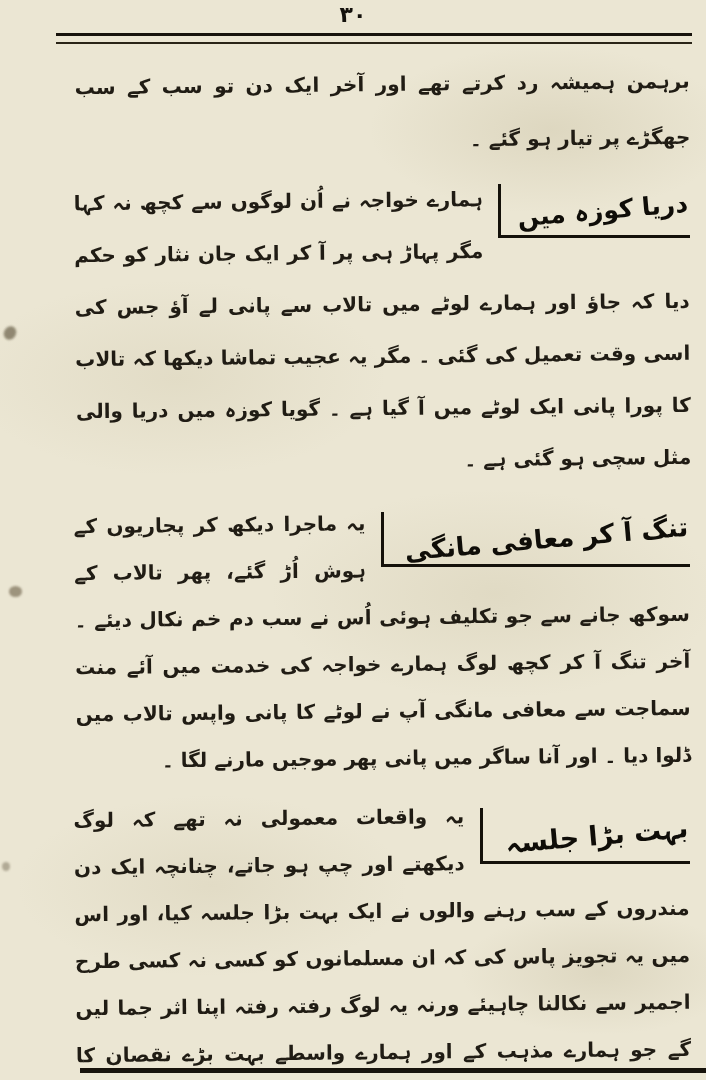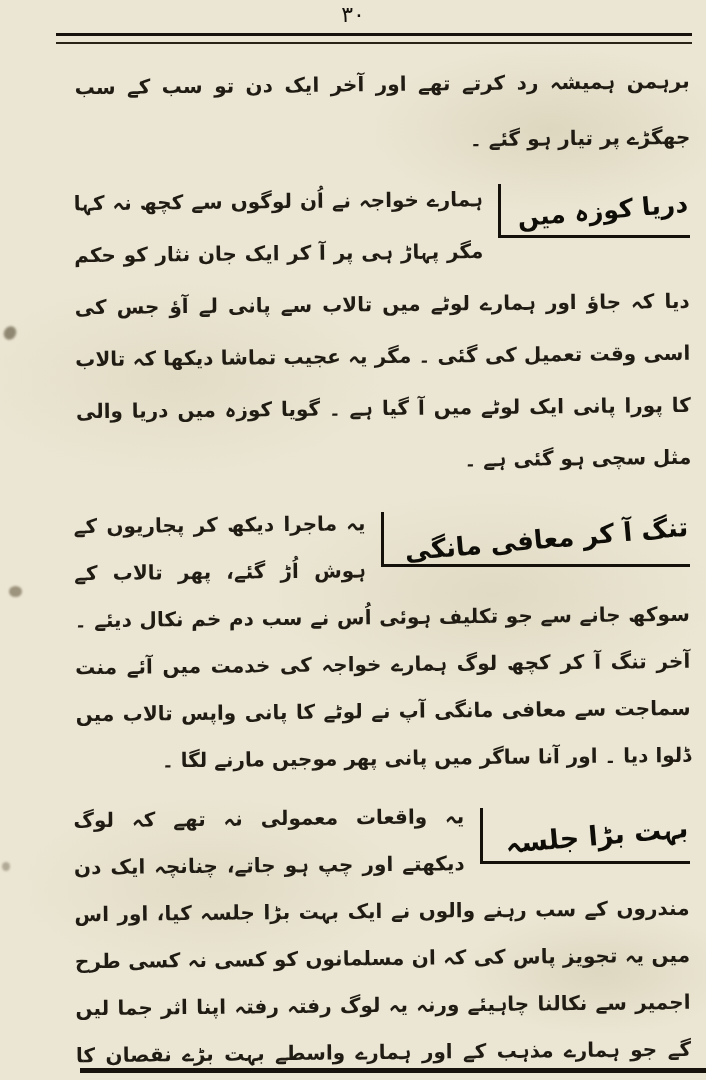--- a/index.html
+++ b/index.html
@@ -17,21 +17,21 @@
     content:"";position:absolute;inset:0;pointer-events:none;
     background:
       radial-gradient(ellipse 260px 120px at 78% 12%, rgba(168,156,116,.20), transparent 70%),
       radial-gradient(ellipse 300px 140px at 25% 35%, rgba(172,160,120,.14), transparent 70%),
       radial-gradient(ellipse 320px 150px at 70% 55%, rgba(168,156,116,.16), transparent 70%),
       radial-gradient(ellipse 280px 130px at 30% 82%, rgba(172,160,120,.15), transparent 70%),
       radial-gradient(ellipse 200px 90px at 85% 90%, rgba(160,148,110,.18), transparent 70%);
   }
   .page-number{
     position:absolute;top:2px;left:0;right:0;
-    text-align:center;font-size:22px;font-weight:normal;color:#14110c;
+    text-align:center;font-size:22px;font-weight:bold;color:#14110c;
     letter-spacing:2px;
   }
   .top-rule{
     position:absolute;top:33px;left:56px;right:14px;height:6px;
     border-top:3px solid #17130c;border-bottom:2px solid #2a2417;
   }
   .bottom-rule{
     position:absolute;top:1068px;left:80px;right:-4px;height:5px;
     background:#17130c;
   }

